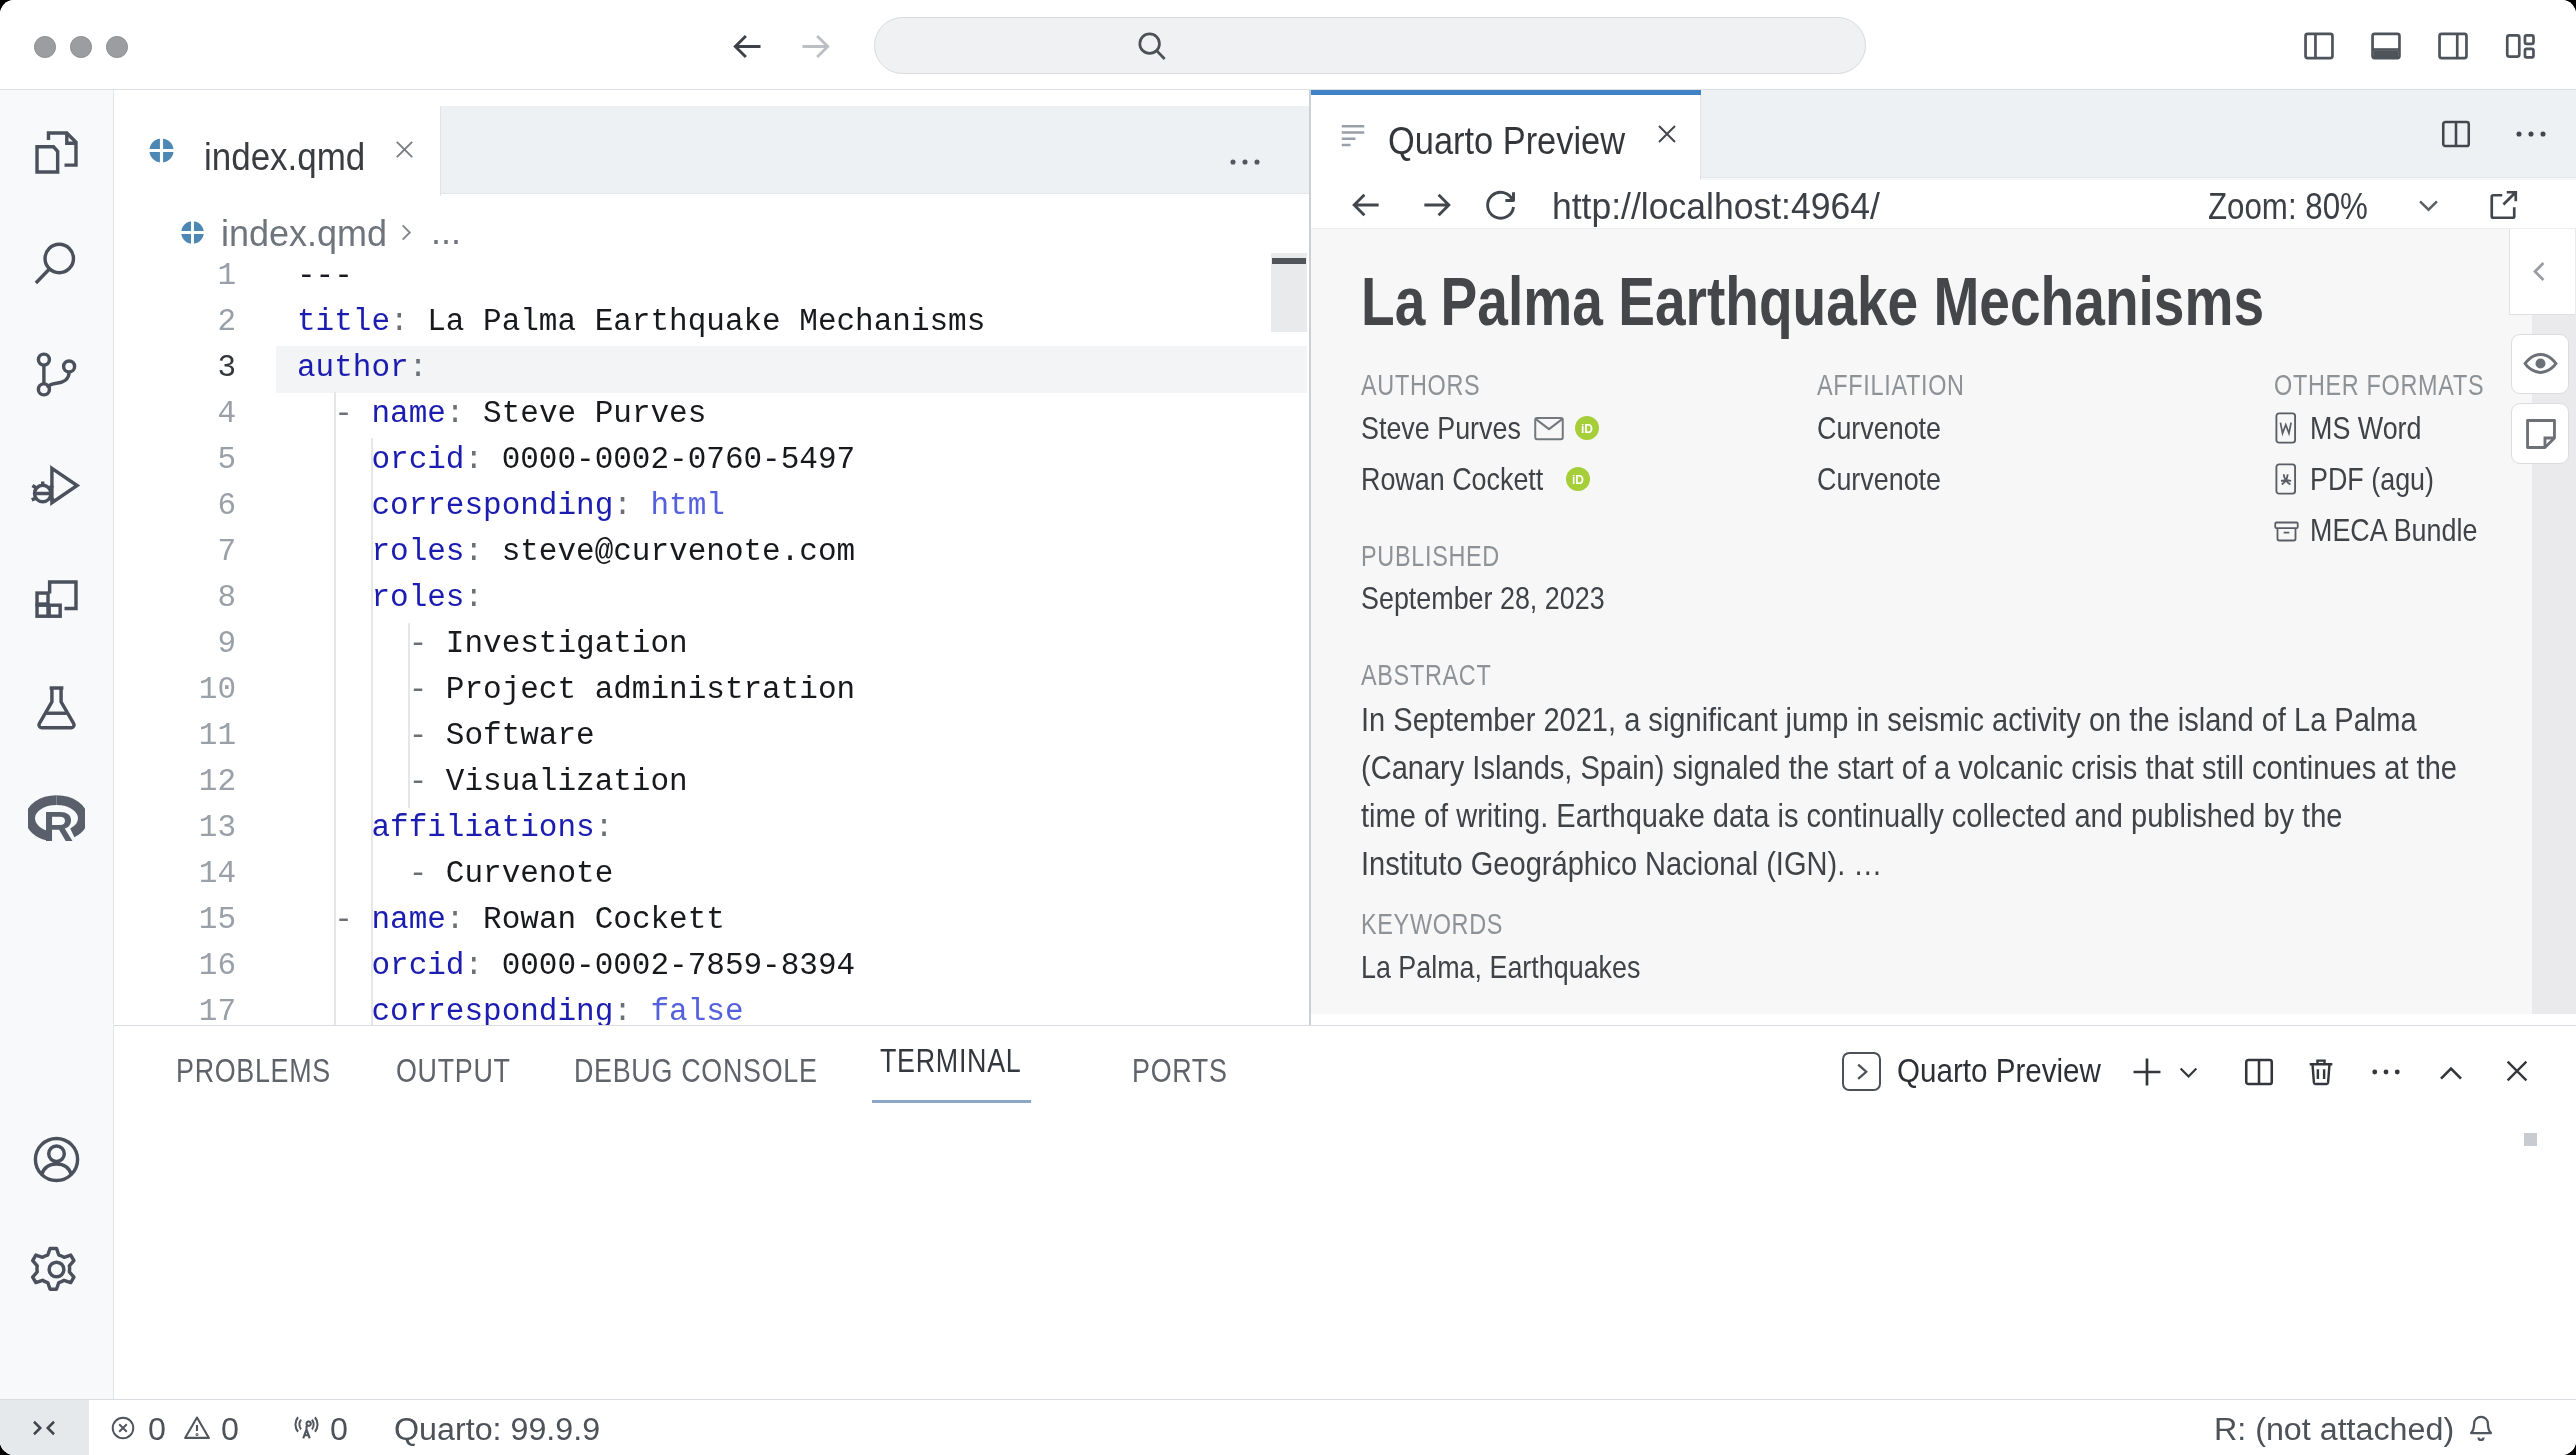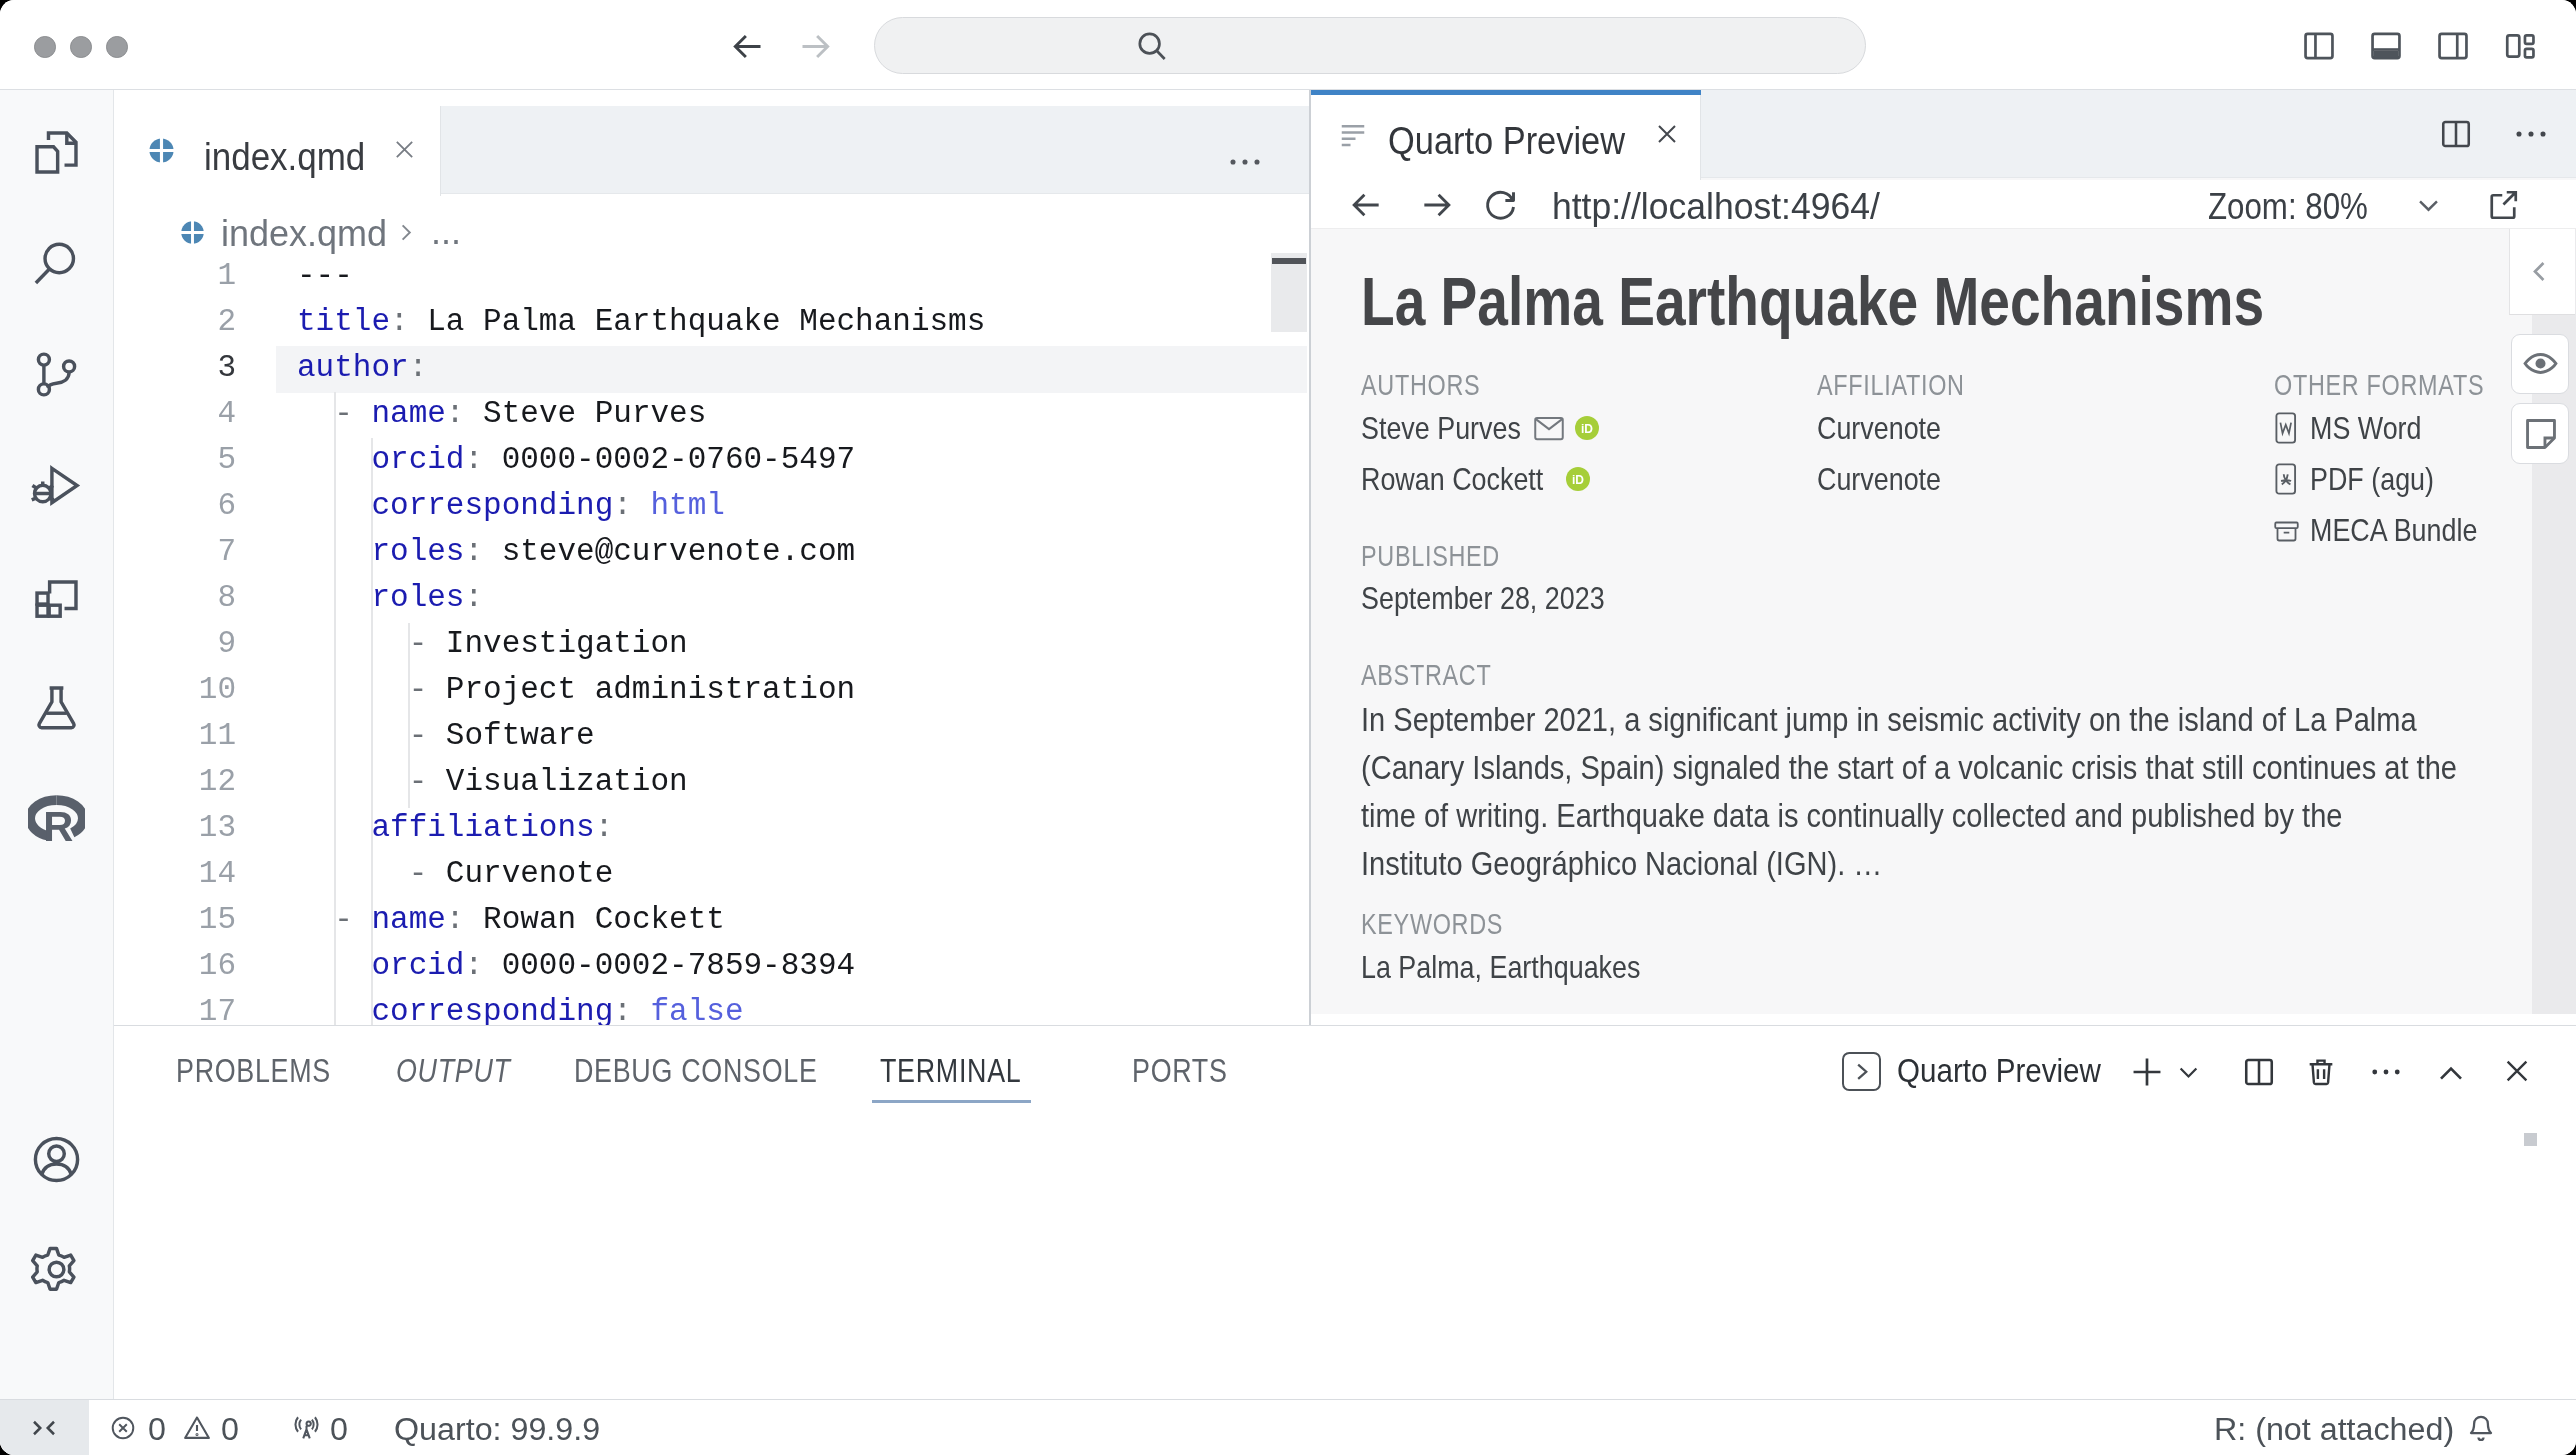--- a/index.html
+++ b/index.html
@@ -329,27 +329,27 @@
     .sxh{display:inline-block;transform:scaleX(.81);transform-origin:0 50%;white-space:nowrap;}
     .lab{font-size:30px;color:#8d9297;height:36px;letter-spacing:0.9px;transform:scaleX(.78);transform-origin:0 50%;}
     .tx{font-size:32px;color:#3f4347;}
     .row{white-space:nowrap;}
   </style>
 
   <div class="abs" style="left:114px;top:1025px;width:2462px;height:374px;background:#fff;border-top:1.8px solid #d9dce0;" id="panel">
     <div class="abs row" style="left:62px;top:26px;">
         <span class="sx ptab">PROBLEMS</span>
       </div>
-    <div class="abs row" style="left:282px;top:26px;font-style:italic;">
+    <div class="abs row" style="left:282px;top:26px;">
         <span class="sx ptab">OUTPUT</span>
       </div>
     <div class="abs row" style="left:460px;top:26px;">
         <span class="sx ptab">DEBUG CONSOLE</span>
       </div>
-    <div class="abs row" style="left:766px;top:26px;text-align:center;">
+    <div class="abs row" style="left:766px;top:16px;text-align:center;">
         <span class="sx ptab" style="color:#33383e;">TERMINAL</span>
       </div>
     <div class="abs row" style="left:1018px;top:26px;">
         <span class="sx ptab">PORTS</span>
       </div>
     <div class="abs" style="left:758px;top:74px;width:159px;height:2.7px;background:#8ca6c6;"></div>
 
     <div class="abs" style="left:1728px;top:26px;width:39px;height:39px;border:2.7px solid #4c5157;border-radius:7.2px;"></div>
     <svg class="abs" style="left:1737px;top:35px" width="21.5" height="21.5" viewBox="0 0 24 24" fill="none" stroke="#4c5157" stroke-width="2.6">
         <path d="M8 4l9 8-9 8"></path>

